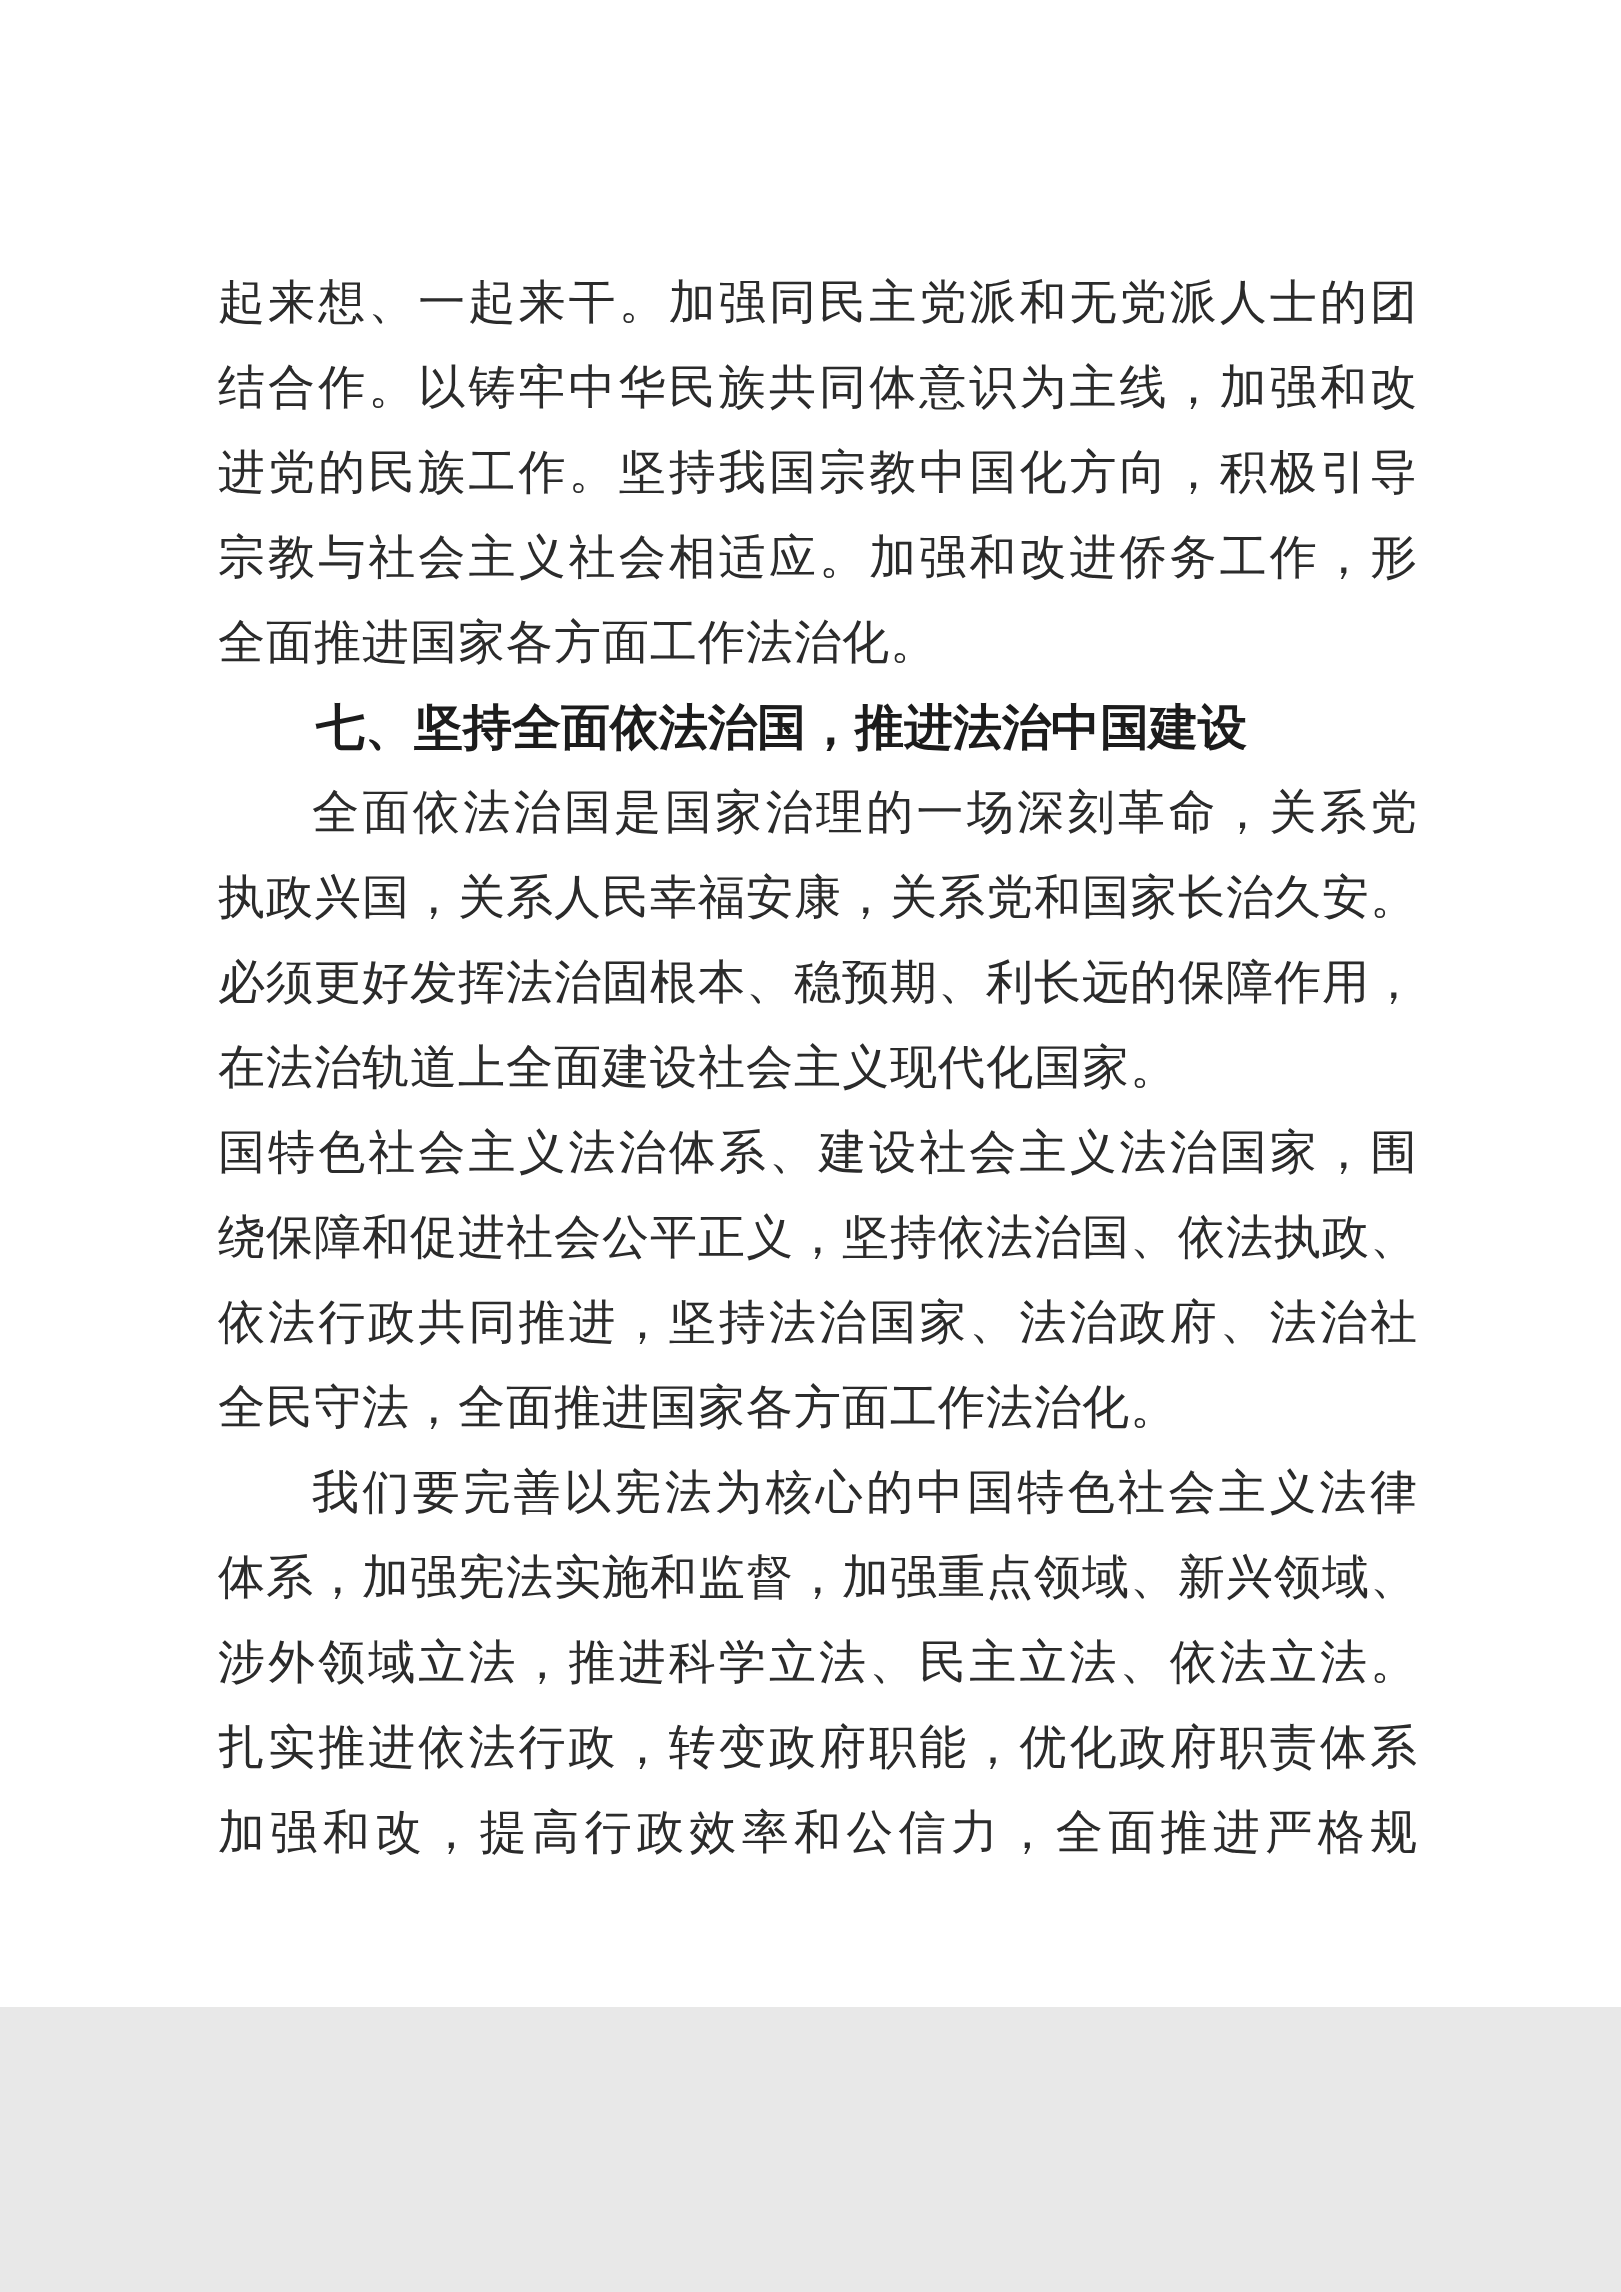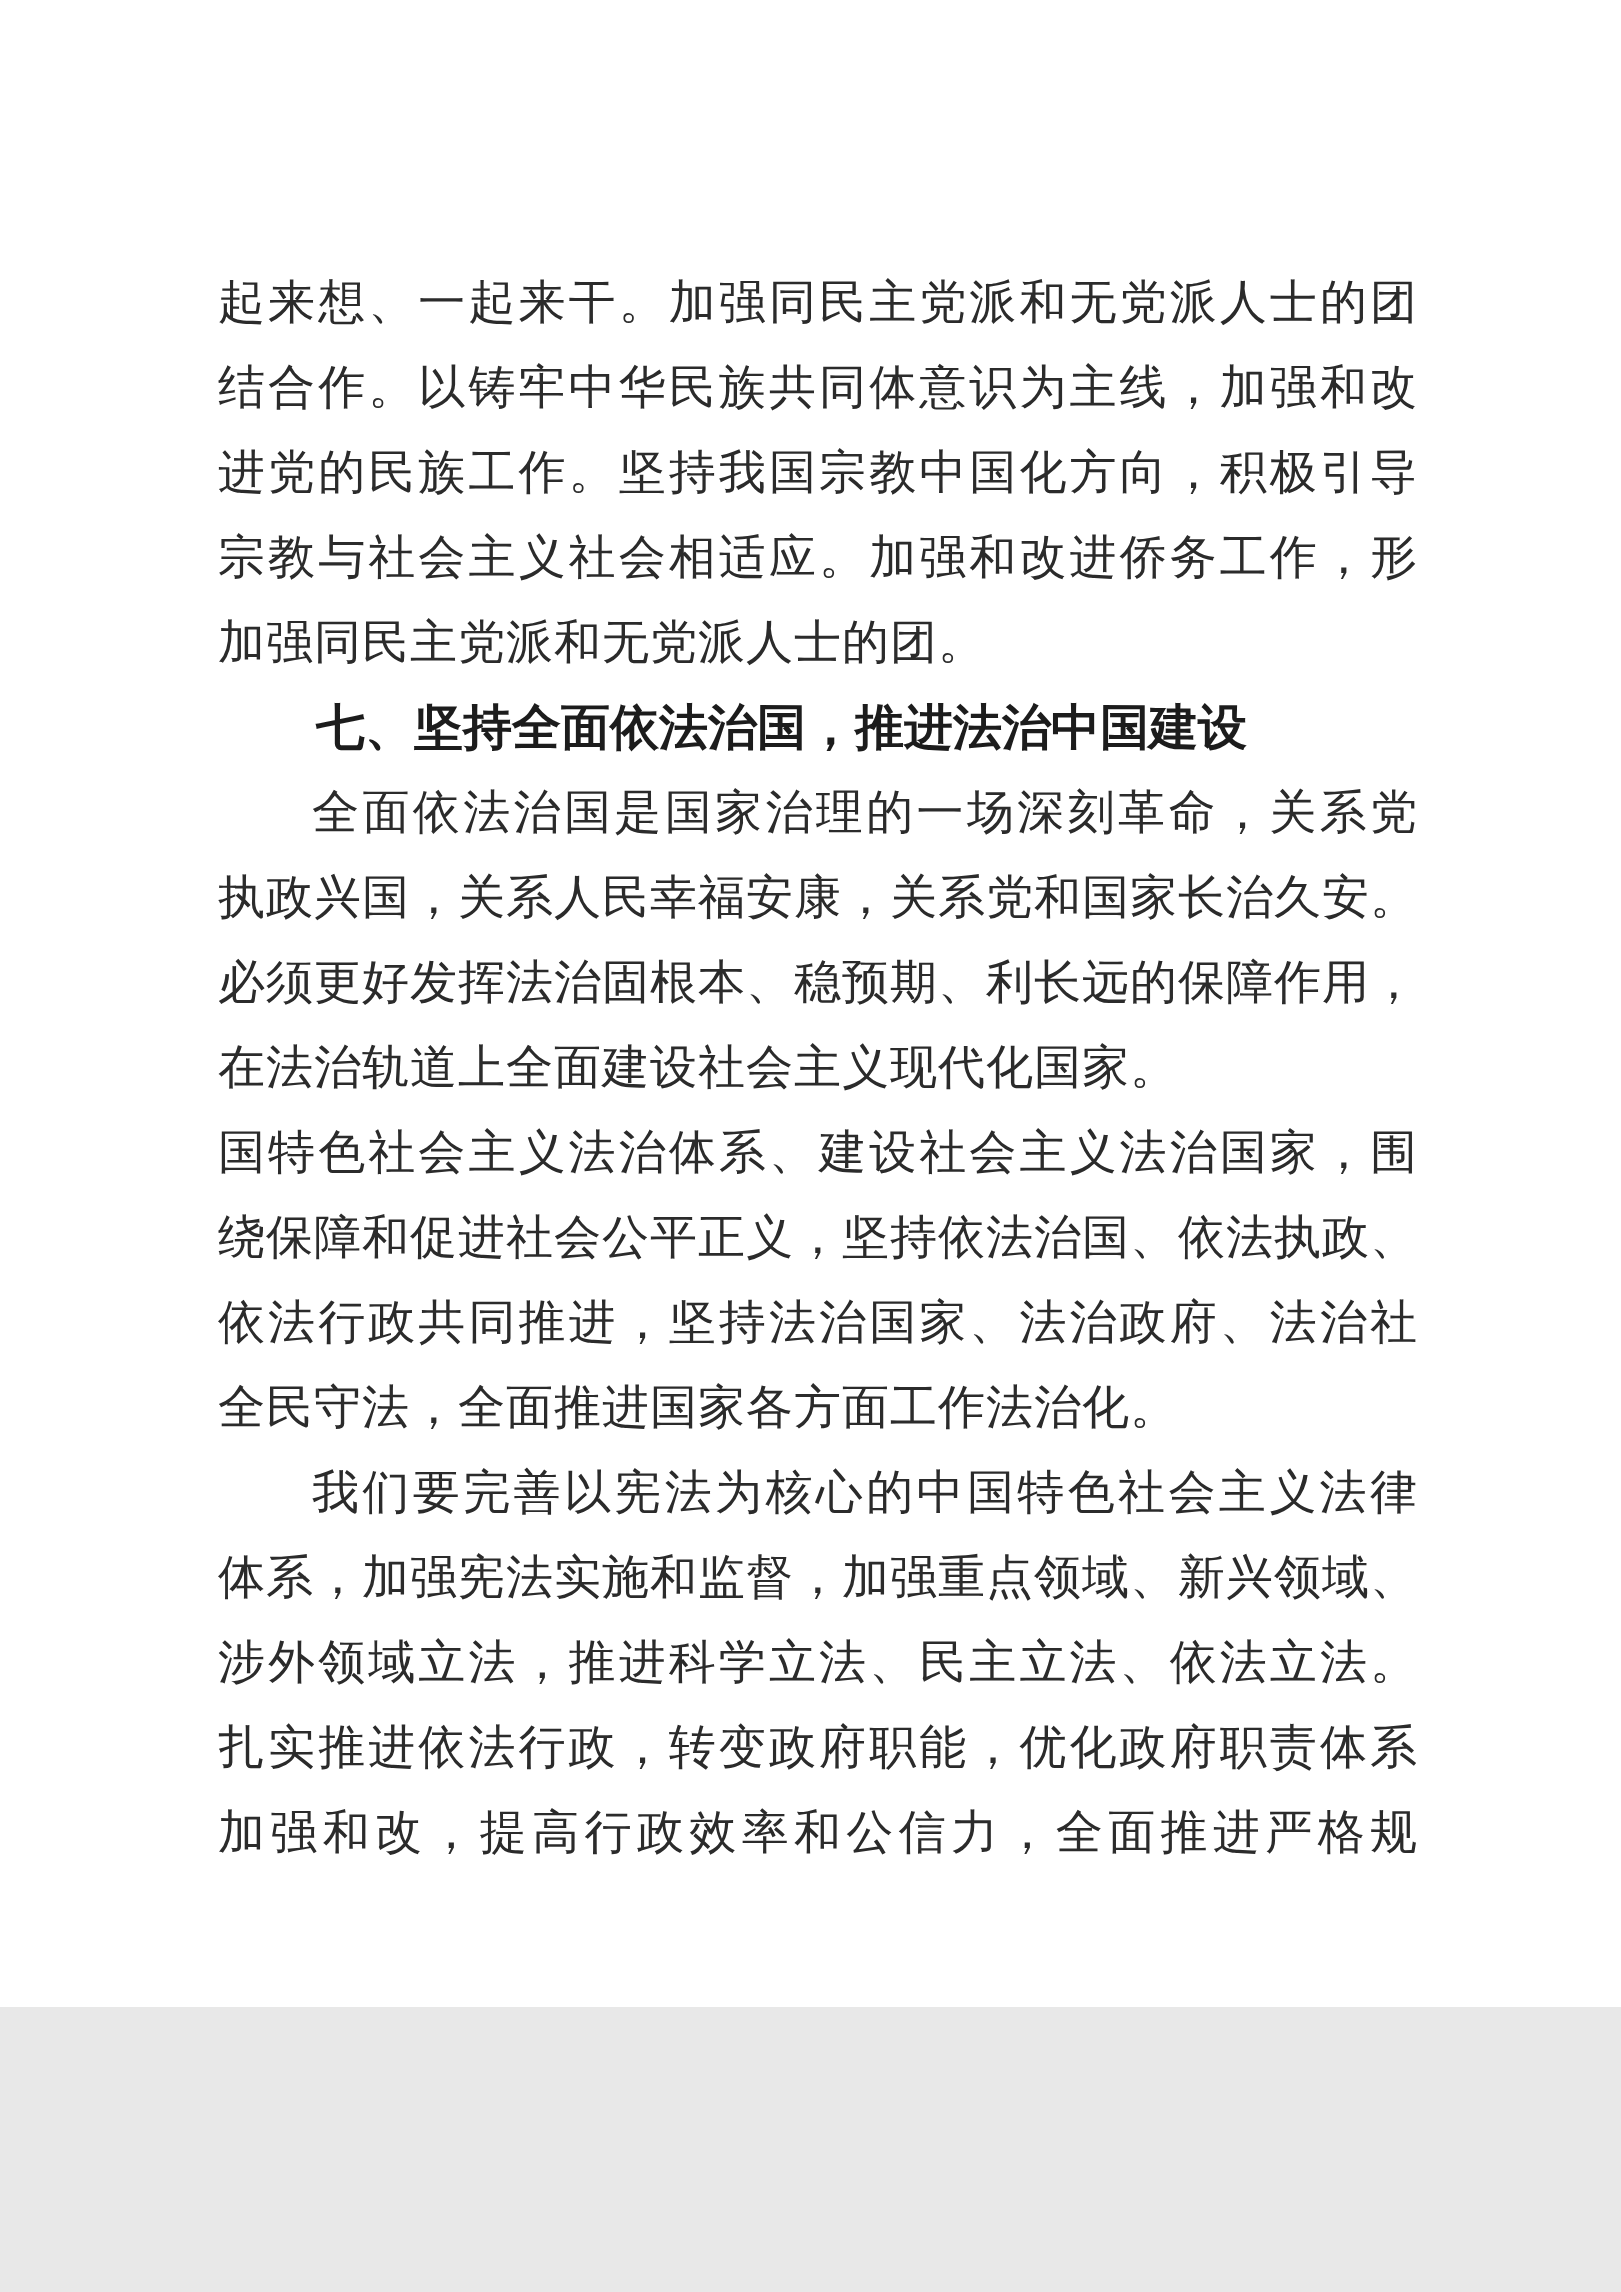--- a/index.html
+++ b/index.html
@@ -67,21 +67,21 @@
 <body>
 
 <div class="page">
 
   <div class="text-block">
 
     <div class="line">起来想、一起来干。加强同民主党派和无党派人士的团</div>
     <div class="line">结合作。以铸牢中华民族共同体意识为主线，加强和改</div>
     <div class="line">进党的民族工作。坚持我国宗教中国化方向，积极引导</div>
     <div class="line">宗教与社会主义社会相适应。加强和改进侨务工作，形</div>
-    <div class="line no-stretch">加强同民主党派和无党派人士的团。</div>
+    <div class="line no-stretch">全面推进国家各方面工作法治化。</div>
 
     <div class="heading-line">七、坚持全面依法治国，推进法治中国建设</div>
 
     <div class="line indent">全面依法治国是国家治理的一场深刻革命，关系党</div>
     <div class="line">执政兴国，关系人民幸福安康，关系党和国家长治久安。</div>
     <div class="line">必须更好发挥法治固根本、稳预期、利长远的保障作用，</div>
     <div class="line no-stretch">在法治轨道上全面建设社会主义现代化国家。</div>
 
     <div class="line">国特色社会主义法治体系、建设社会主义法治国家，围</div>
     <div class="line">绕保障和促进社会公平正义，坚持依法治国、依法执政、</div>

